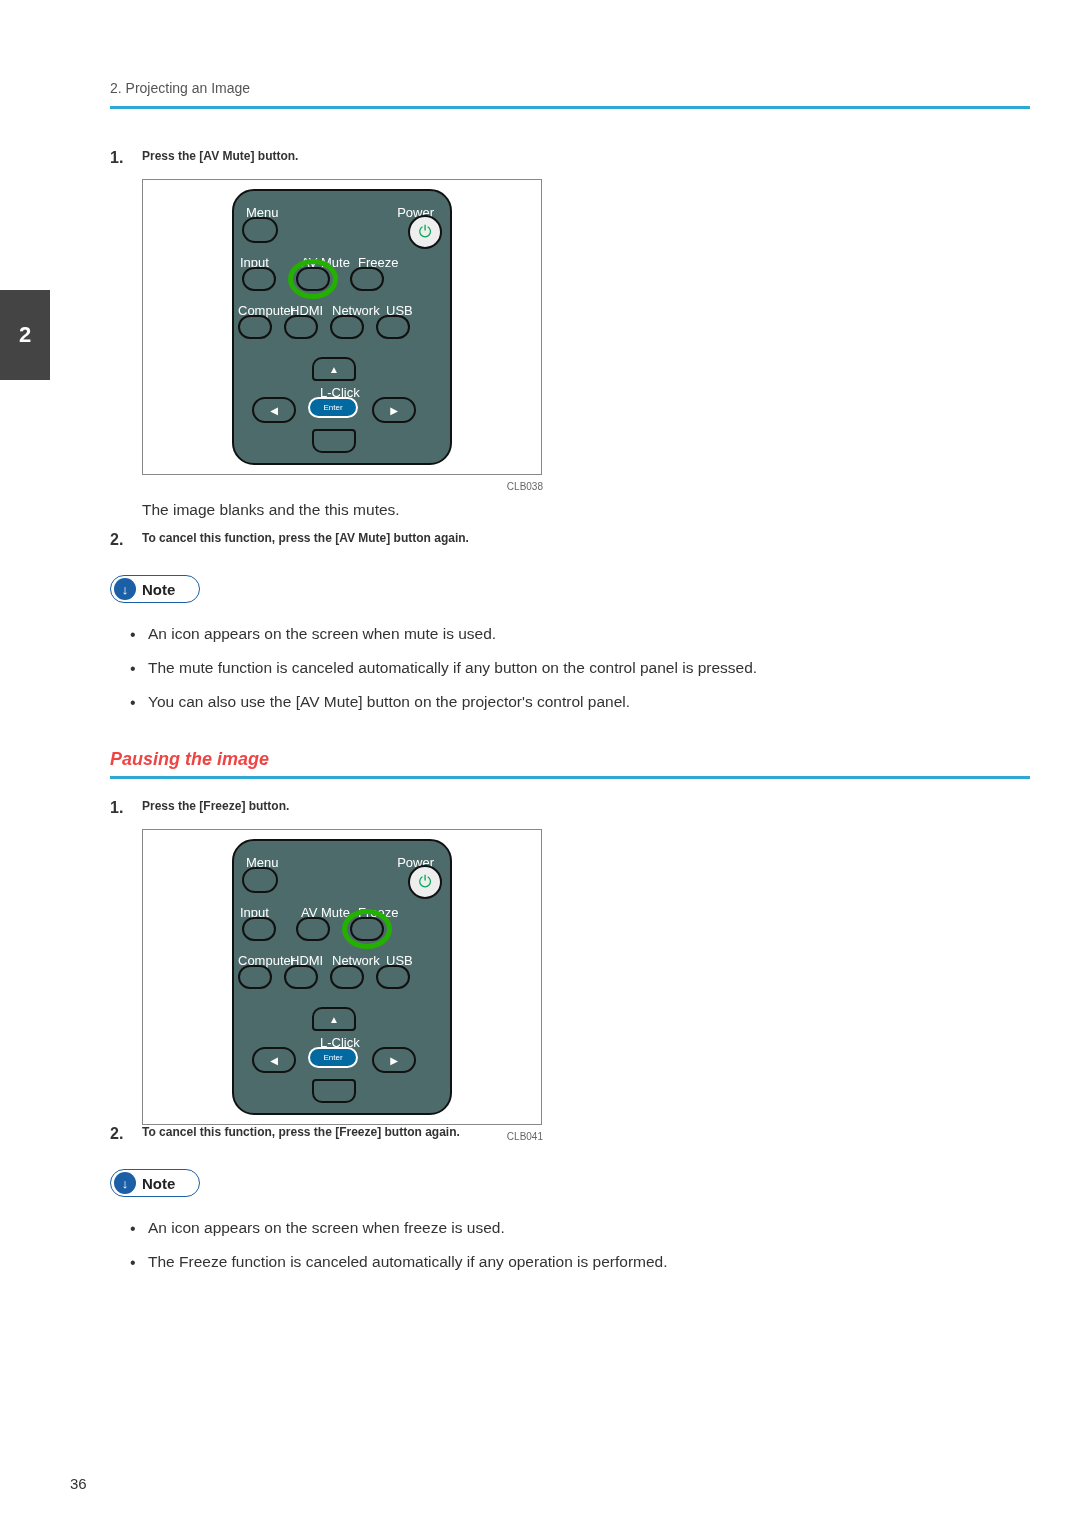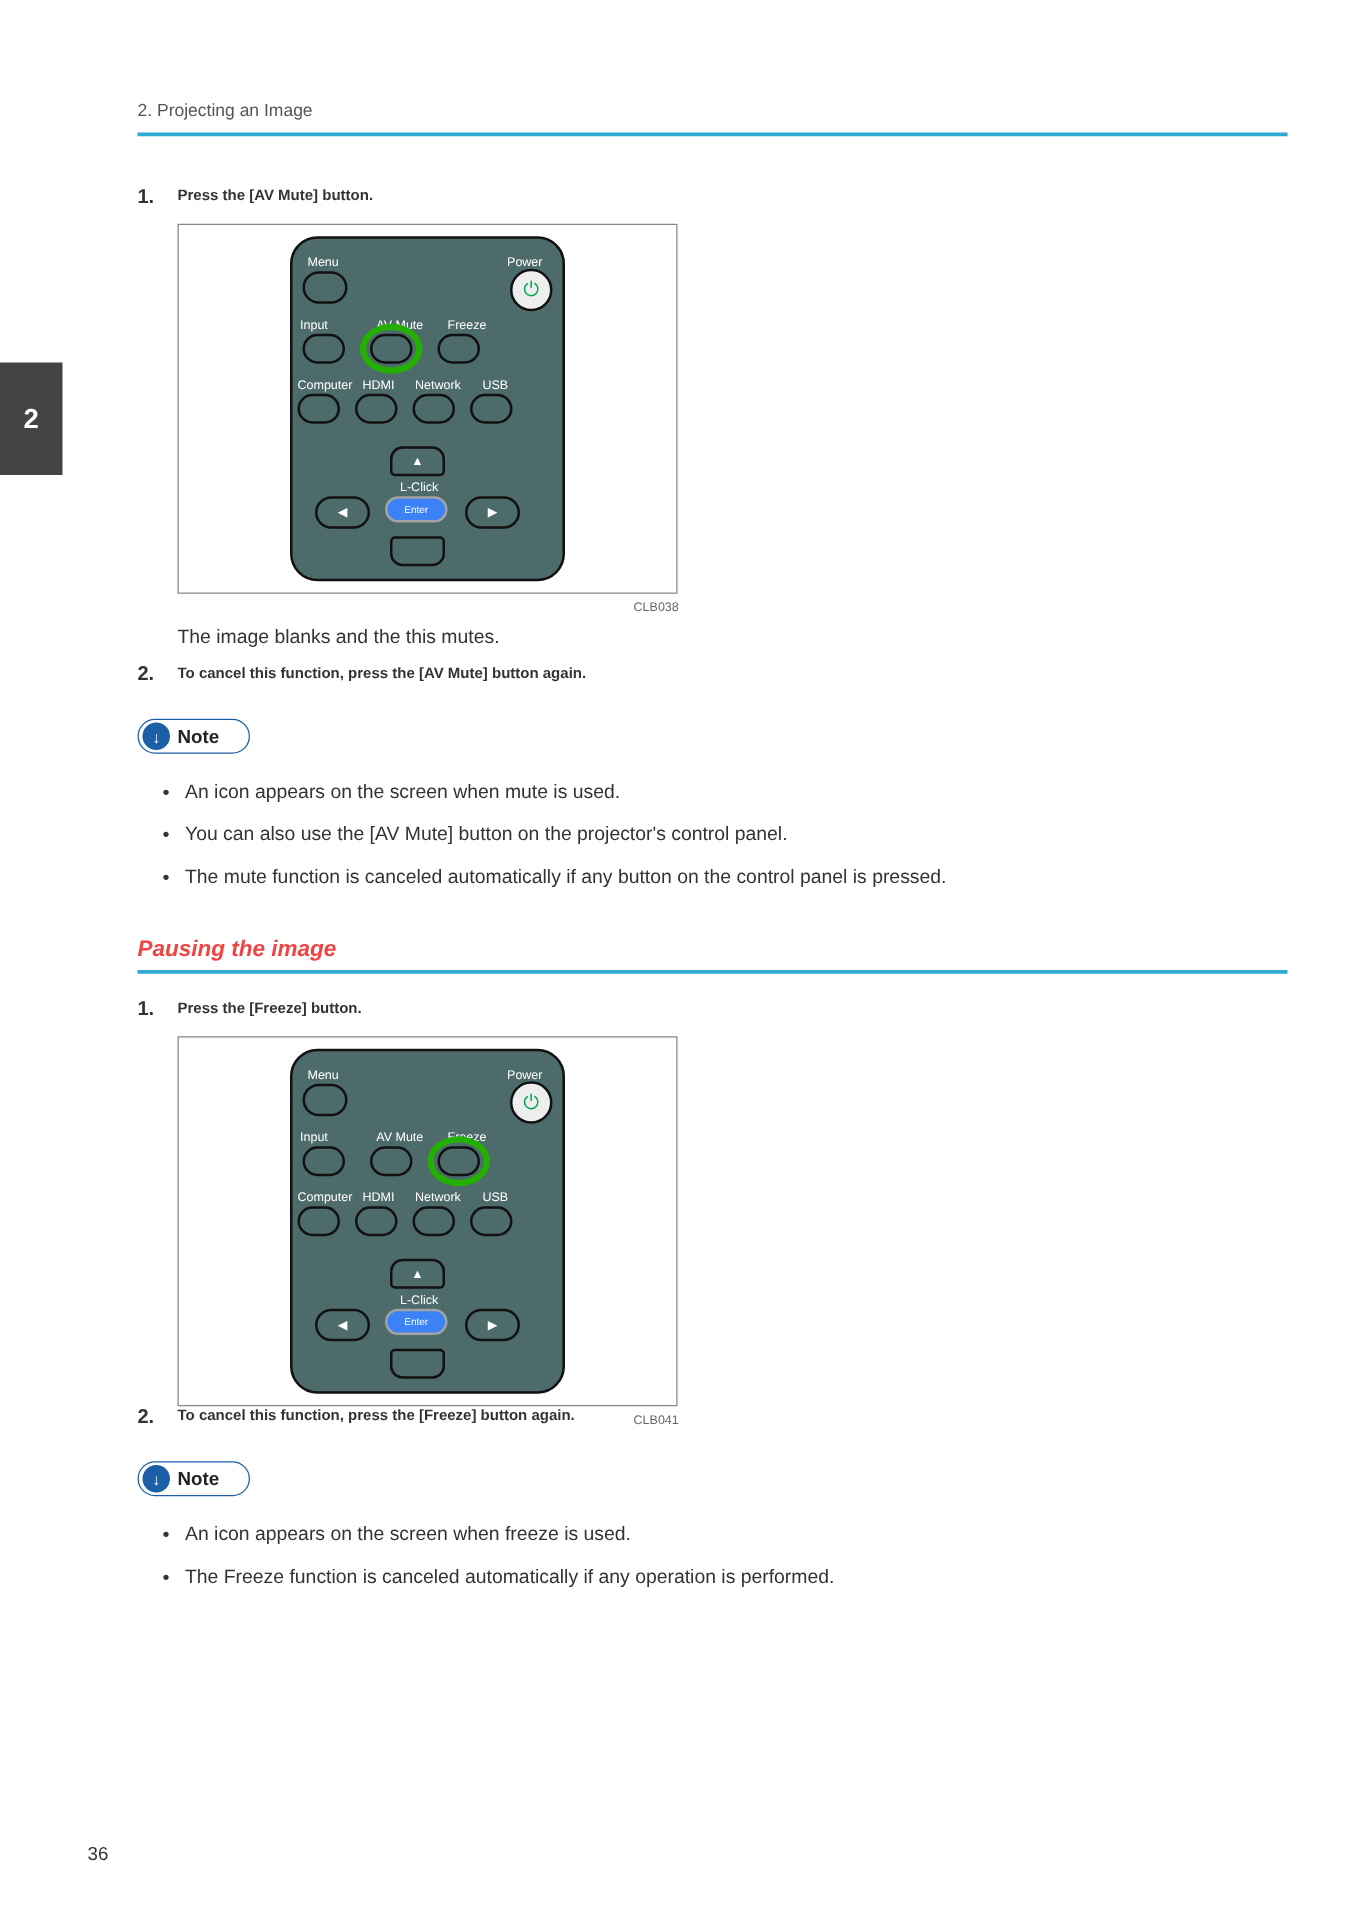--- a/index.html
+++ b/index.html
@@ -8,29 +8,29 @@
   .header-text { font-size: 14px; color: #555; margin-left: 40px; margin-bottom: 10px; }
   .header-rule { height: 3px; background: #2FA8D4; margin-left: 40px; margin-right: 0; margin-bottom: 40px; }
   .chapter-tab { position: absolute; left: 0; top: 290px; width: 50px; height: 90px; background: #444; color: #fff; display: flex; align-items: center; justify-content: center; font-size: 22px; font-weight: bold; }
   .content { margin-left: 40px; }
   .step-row { display: flex; margin-bottom: 12px; }
   .step-num { width: 32px; flex-shrink: 0; font-weight: bold; font-size: 16px; }
   .step-text { font-weight: bold; font-size: 12px; }
   .remote-frame { margin-left: 32px; margin-top: 10px; border: 1px solid #888; width: 400px; height: 296px; display: flex; align-items: center; justify-content: center; position: relative; background: #fff; }
   .remote-code { position: absolute; right: -2px; bottom: -18px; font-size: 10px; color: #666; }
   .remote-body { width: 220px; height: 276px; background: #4E6B6B; border: 2px solid #111; border-radius: 22px; position: relative; padding: 14px 12px 0 12px; }
-  .lbl { font-size: 10px; color: #fff; position: absolute; white-space: nowrap; }
+  .lbl { font-size: 13px; color: #fff; position: absolute; white-space: nowrap; }
   .btn-round { width: 36px; height: 26px; border: 2px solid #111; border-radius: 14px; background: #4E6B6B; position: absolute; }
   .btn-small { width: 34px; height: 24px; border: 2px solid #111; border-radius: 12px; background: #4E6B6B; position: absolute; }
   .power-btn { width: 34px; height: 34px; border-radius: 50%; border: 2px solid #111; background: #eee; position: absolute; display:flex; align-items:center; justify-content:center; }
   .power-sym { font-size: 16px; color: #0a5; }
   .hl-ring { border: 5px solid #23B000; border-radius: 50%; position: absolute; pointer-events:none; }
   .dpad-up { width: 44px; height: 24px; background: #4E6B6B; border: 2px solid #111; border-radius: 10px 10px 4px 4px; position: absolute; display:flex; align-items:center; justify-content:center; color:#fff; font-size:10px; }
   .dpad-left, .dpad-right { width: 44px; height: 26px; border: 2px solid #111; border-radius: 14px; position: absolute; display:flex; align-items:center; justify-content:center; color:#fff; font-size:10px; }
-  .enter-btn { width: 50px; height: 21px; background: #3b82f6; border: 2px solid #a3a3a3; border-radius: 14px; position: absolute; display:flex; align-items:center; justify-content:center; color:#fff; font-size:8px; }
+  .enter-btn { width: 50px; height: 21px; background: #0369a1; border: 2px solid #ffffff; border-radius: 14px; position: absolute; display:flex; align-items:center; justify-content:center; color:#fff; font-size:8px; }
   .below-frame { margin-left: 32px; margin-top: 26px; margin-bottom: 12px; font-size: 15.5px; color: #333; }
   .note-badge { display: inline-flex; align-items: center; margin-top: 14px; margin-bottom: 14px; border: 1.5px solid #1B5FA6; border-radius: 14px; height: 28px; padding-right: 24px; }
   .note-badge .circle { width: 22px; height: 22px; border-radius: 50%; background: #1B5FA6; color: #fff; display:flex; align-items:center; justify-content:center; margin: 2px 6px 2px 3px; font-size: 13px; font-weight: bold; }
   .note-badge .txt { font-weight: bold; font-size: 15px; color: #222; }
   ul.notes { list-style: none; margin-left: 18px; margin-bottom: 30px; }
   ul.notes li { position: relative; padding-left: 20px; font-size: 15.5px; line-height: 2.2; color: #333; }
   ul.notes li::before { content: "•"; position: absolute; left: 2px; font-size: 16px; }
   .section-title { font-weight: bold; color: #ef4444; font-size: 18px; margin-top: 20px; margin-bottom: 6px; font-style: italic; }
   .section-rule { height: 3px; background: #2FA8D4; margin-bottom: 20px; }
   .intro-text { font-size: 15.5px; margin-bottom: 24px; color: #333; }
@@ -96,22 +96,22 @@
       <div class="step-text">To cancel this function, press the [AV Mute] button again.</div>
     </div>
 
     <div class="note-badge">
       <span class="circle">↓</span>
       <span class="txt">Note</span>
     </div>
 
     <ul class="notes">
       <li>An icon appears on the screen when mute is used.</li>
+      <li>The mute function is canceled automatically if any button on the control panel is pressed.</li>
       <li>You can also use the [AV Mute] button on the projector's control panel.</li>
-      <li>The mute function is canceled automatically if any button on the control panel is pressed.</li>
     </ul>
 
     
     <div class="section-title">Pausing the image</div>
     <div class="section-rule"></div>
 
 
     <div class="step-row">
       <div class="step-num">1.</div>
       <div class="step-text">Press the [Freeze] button.</div>

